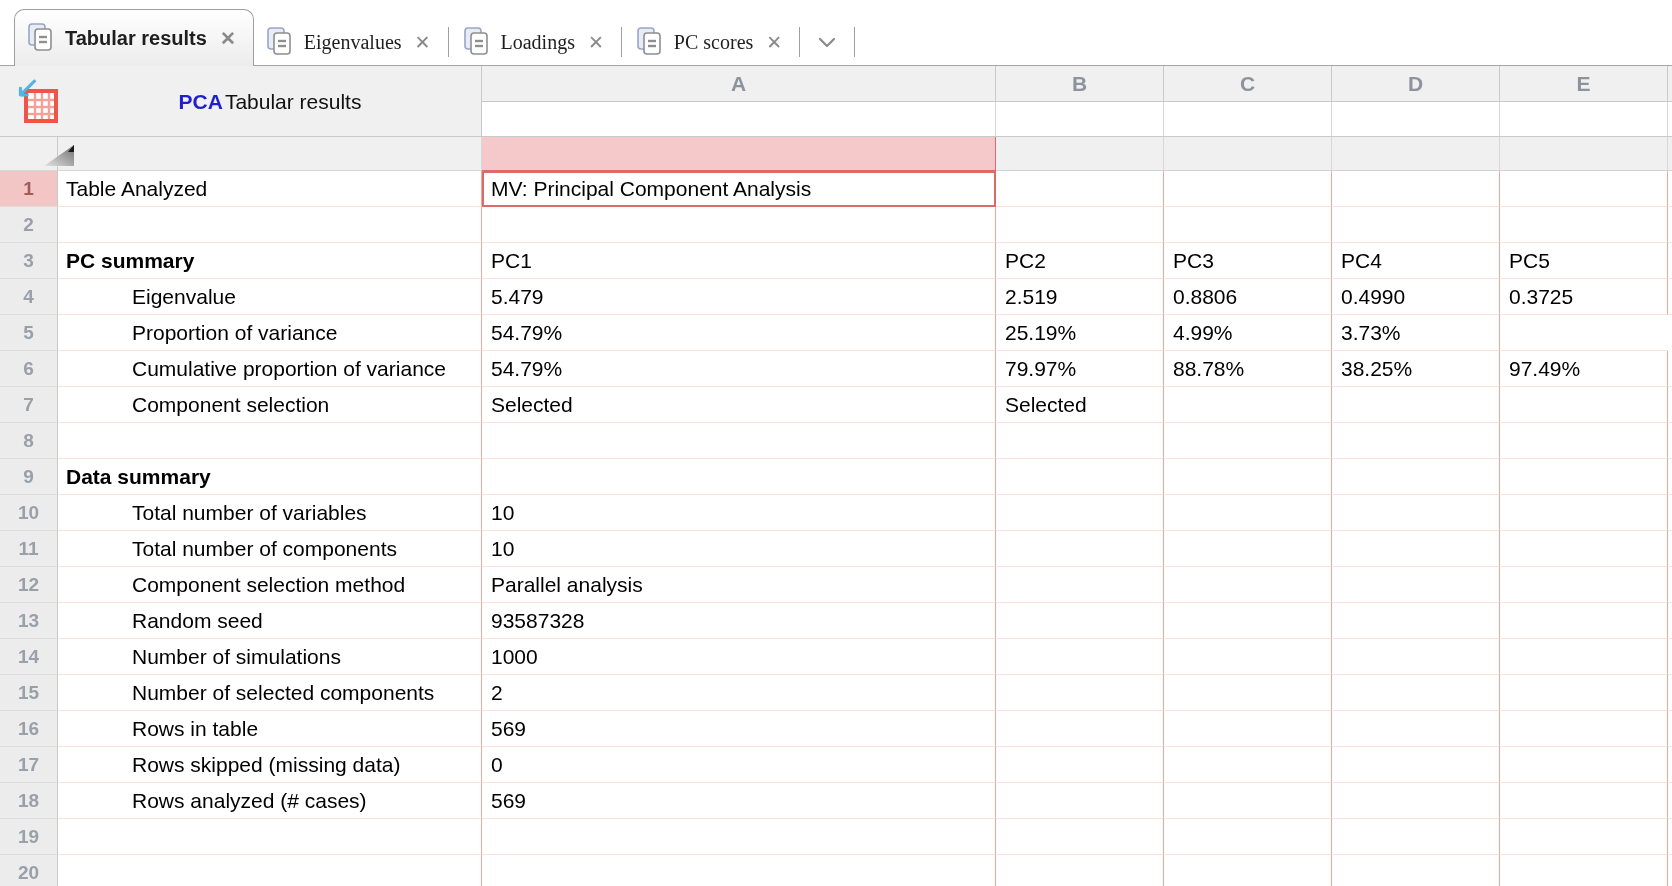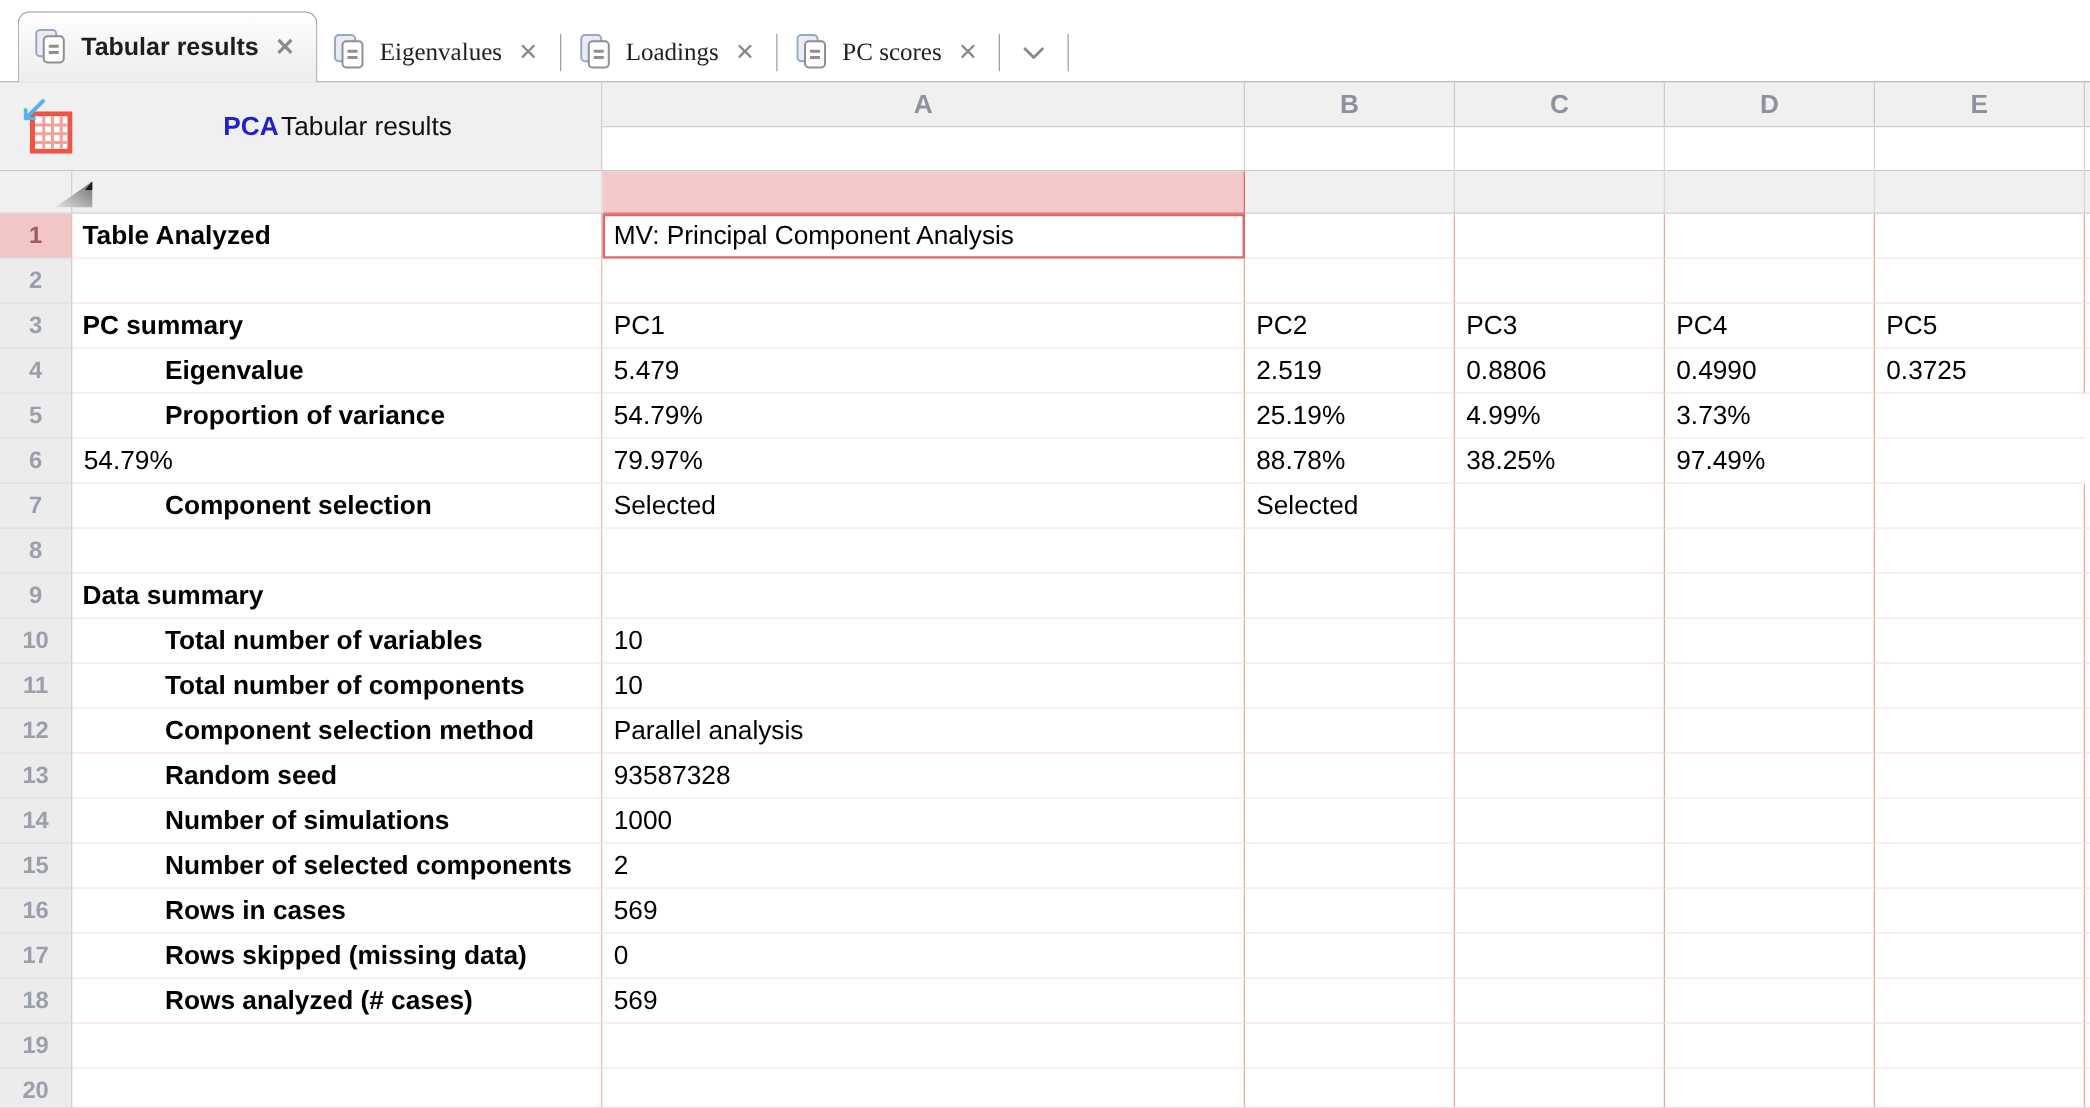--- a/index.html
+++ b/index.html
@@ -61,21 +61,21 @@
   .selall{position:absolute;left:-14px;bottom:4px;}
 
   
   .rowsarea{position:absolute;left:0;top:105px;right:0;bottom:0;overflow:hidden;}
   .trow{display:grid;grid-template-columns:58px 424px 514px 168px 168px 168px 168px 1fr;height:36px;}
   .gut{box-sizing:border-box;background:#ececec;border-right:1px solid #c9c9c9;border-bottom:1px solid #dcdcdc;
        display:flex;align-items:center;justify-content:center;font-weight:bold;font-size:19px;color:#9aa0aa;}
   .gut.hl{background:#f3c6c6;color:#a25b5b;}
   .lab{box-sizing:border-box;background:#fff;border-right:1px solid #f0a79b;border-bottom:1px solid #f9e2da;
        display:flex;align-items:center;padding-left:8px;font-size:21px;color:#000;
-       white-space:nowrap;overflow:hidden;font-weight:bold;}
+       white-space:nowrap;overflow:hidden;}
   .lab.indent{padding-left:74px;}
   .lab.bold{font-weight:bold;text-align:center;}
   .cell{box-sizing:border-box;background:#fff;border-right:1px solid #f0a79b;border-bottom:1px solid #f9e2da;
         display:flex;align-items:center;padding-left:9px;font-size:21px;color:#000;
         white-space:nowrap;overflow:hidden;}
   .cell.selected{border:2px solid #dc6a6a;padding-left:7px;}
   .cfill{box-sizing:border-box;background:#fff;border-bottom:1px solid #f9e2da;}
 </style>
 </head>
 <body>
@@ -249,20 +249,21 @@
     <div class="gut">5</div>
     <div class="lab indent">Proportion of variance</div>
     <div class="cell">54.79%</div>
     <div class="cell">25.19%</div>
     <div class="cell">4.99%</div>
     <div class="cell">3.73%</div>
     <div class="cfill"></div>
   </div>
         <div class="trow">
     <div class="gut">6</div>
+    <div class="lab indent">Cumulative proportion of variance</div>
     <div class="cell">54.79%</div>
     <div class="cell">79.97%</div>
     <div class="cell">88.78%</div>
     <div class="cell">38.25%</div>
     <div class="cell">97.49%</div>
     <div class="cfill"></div>
   </div>
         <div class="trow">
     <div class="gut">7</div>
     <div class="lab indent">Component selection</div>
@@ -348,21 +349,21 @@
     <div class="lab indent">Number of selected components</div>
     <div class="cell">2</div>
     <div class="cell"></div>
     <div class="cell"></div>
     <div class="cell"></div>
     <div class="cell"></div>
     <div class="cfill"></div>
   </div>
         <div class="trow">
     <div class="gut">16</div>
-    <div class="lab indent">Rows in cases</div>
+    <div class="lab indent">Rows in table</div>
     <div class="cell">569</div>
     <div class="cell"></div>
     <div class="cell"></div>
     <div class="cell"></div>
     <div class="cell"></div>
     <div class="cfill"></div>
   </div>
         <div class="trow">
     <div class="gut">17</div>
     <div class="lab indent">Rows skipped (missing data)</div>

